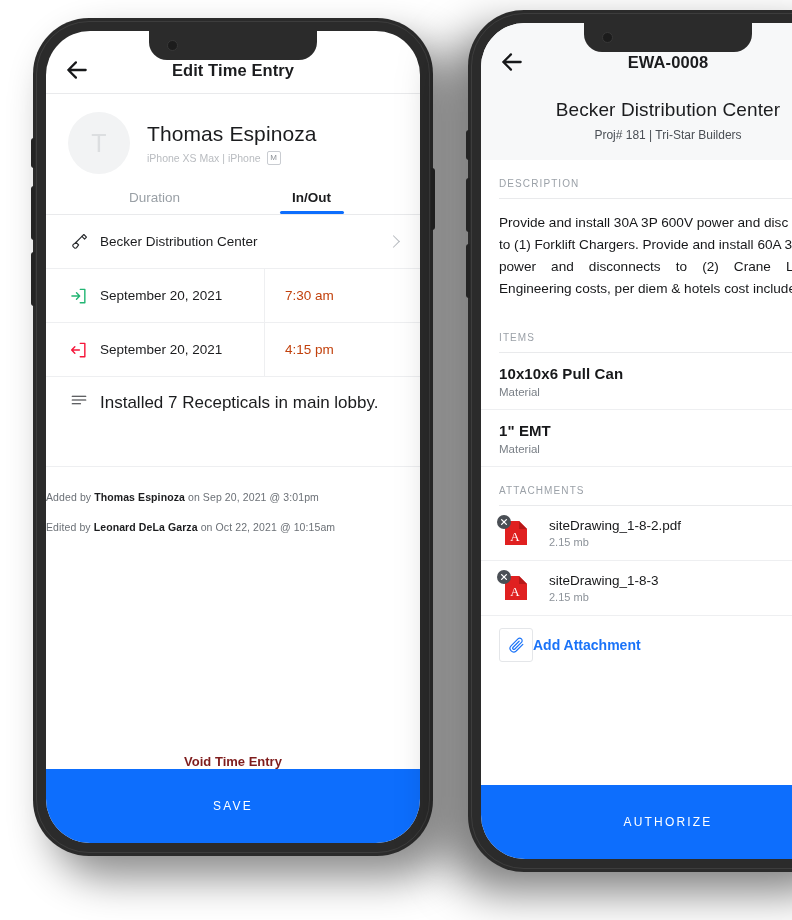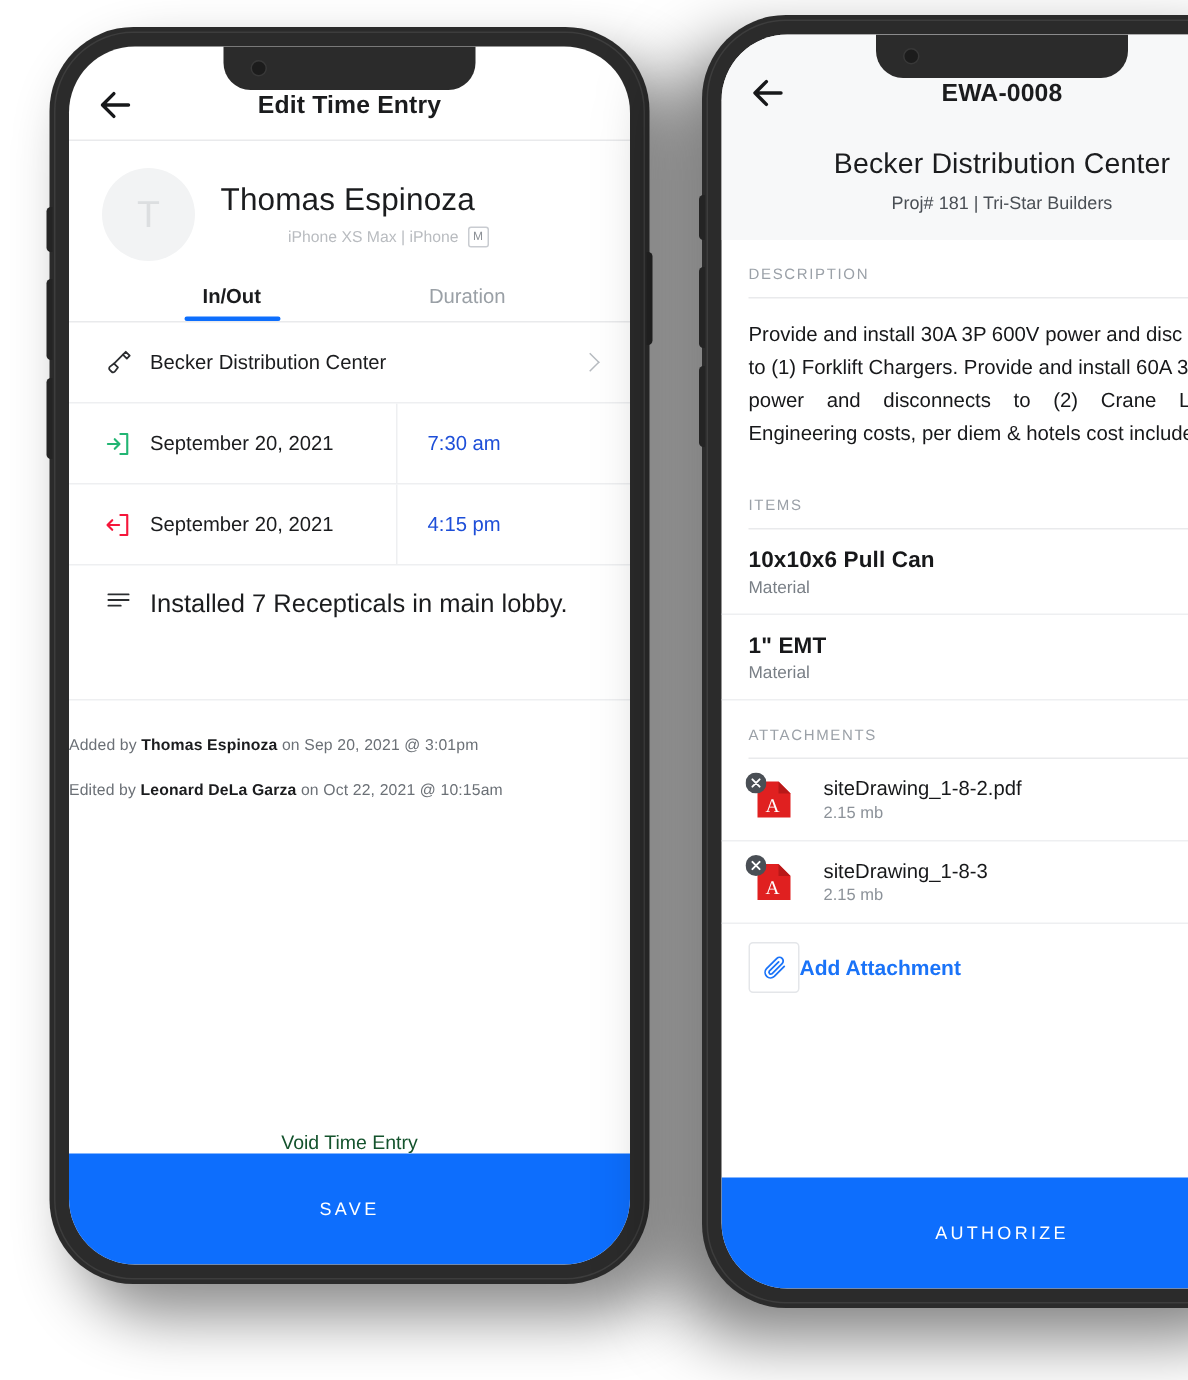--- a/index.html
+++ b/index.html
@@ -77,21 +77,21 @@
   .avatar {
     width: 62px; height: 62px; border-radius: 50%;
     background: #f2f3f4; flex: 0 0 62px;
     display: flex; align-items: center; justify-content: center;
     font-size: 25px; color: #dcdee0; font-weight: 300;
   }
   .user-meta { margin-left: 17px; }
   .user-name { font-size: 21px; color: #1b1c1e; letter-spacing: .1px; }
   .user-device {
     margin-top: 5px; font-size: 10.5px; color: #b9bcc0;
-    display: flex; align-items: center; gap: 4px; margin-left: 45px;
+    display: flex; align-items: center; gap: 4px;
   }
   .mbadge {
     display: inline-flex; align-items: center; justify-content: center;
     width: 14px; height: 14px; font-size: 8px; color: #8c9096;
     border: 1px solid #c9ccd1; border-radius: 2px; margin-left: 2px;
   }
 
   .tabs { display: flex; padding: 0 30px; margin-top: 2px; }
   .tab {
     flex: 1; text-align: center; padding-bottom: 9px;
@@ -108,33 +108,33 @@
     padding: 0 18px 0 16px;
     min-height: 54px;
     border-bottom: 1px solid #eeeff1;
   }
   .row-icon { width: 34px; flex: 0 0 34px; display:flex; align-items:center; justify-content:center; }
   .row-main { flex: 1; font-size: 13.5px; color: #1b1c1e; padding-left: 4px; }
   .chev { width: 9px; height: 9px; border-right: 1.6px solid #b7bbc0; border-top: 1.6px solid #b7bbc0;
           transform: rotate(45deg); margin-right: 4px; }
   .row-date { flex: 0 0 168px; font-size: 13.5px; color: #1b1c1e; padding-left: 4px; }
   .row-sep { width: 1px; align-self: stretch; background: #eeeff1; margin: 0 0 0 0; }
-  .row-time { flex: 1; font-size: 13.5px; color: #1d4ed8; padding-left: 20px; }
+  .row-time { flex: 1; font-size: 13.5px; color: #c2410c; padding-left: 20px; }
   .row-tall { min-height: 54px; }
   .row-note { min-height: 46px; align-items: flex-start; padding-top: 14px; }
   .note-text { font-size: 17px; color: #1b1c1e; padding-left: 4px; line-height: 1.45; }
   .note-pad { height: 44px; border-bottom: 1px solid #eeeff1; }
 
   .audit { text-align: left; padding-top: 24px; }
   .audit-line { font-size: 10.5px; color: #6b7076; margin-bottom: 18px; letter-spacing: .1px; }
   .audit-line b { color: #1b1c1e; font-weight: bold; }
 
   .destructive {
     position: absolute; left: 0; right: 0; bottom: 74px;
-    text-align: center; font-size: 13px; font-weight: normal; color: #14532d;
+    text-align: center; font-size: 13px; font-weight: bold; color: #7f1d1d;
     cursor: pointer;
   }
   .cta {
     position: absolute; left: 0; right: 0; bottom: 0;
     height: 74px; background: #0d6efd;
     display: flex; align-items: center; justify-content: center;
     color: #fff; font-size: 12px; letter-spacing: 2.2px; cursor: pointer;
   }
 
   
@@ -203,22 +203,22 @@
         <div class="user-meta">
           <div class="user-name">Thomas Espinoza</div>
           <div class="user-device">
             <span>iPhone XS Max | iPhone</span>
             <span class="mbadge">M</span>
           </div>
         </div>
       </div>
 
       <div class="tabs">
+        <div class="tab">Duration</div>
         <div class="tab active">In/Out</div>
-        <div class="tab">Duration</div>
       </div>
       <div class="hairline"></div>
 
       <div class="row">
         <div class="row-icon">
           <svg width="19" height="19" viewBox="0 0 24 24">
             <path d="M17.5 3.2l3.3 3.3-2.4 2.4-3.3-3.3z" fill="none" stroke="#2b2d30" stroke-width="1.5" stroke-linejoin="round"></path>
             <path d="M15.1 5.6L7.4 13.3" fill="none" stroke="#2b2d30" stroke-width="1.5" stroke-linecap="round"></path>
             <path d="M7.6 13.1l3.3 3.3-2.6 3.4a1.8 1.8 0 01-2.7.2l-1.6-1.6a1.8 1.8 0 01.2-2.7z" fill="none" stroke="#2b2d30" stroke-width="1.5" stroke-linejoin="round"></path>
           </svg>

